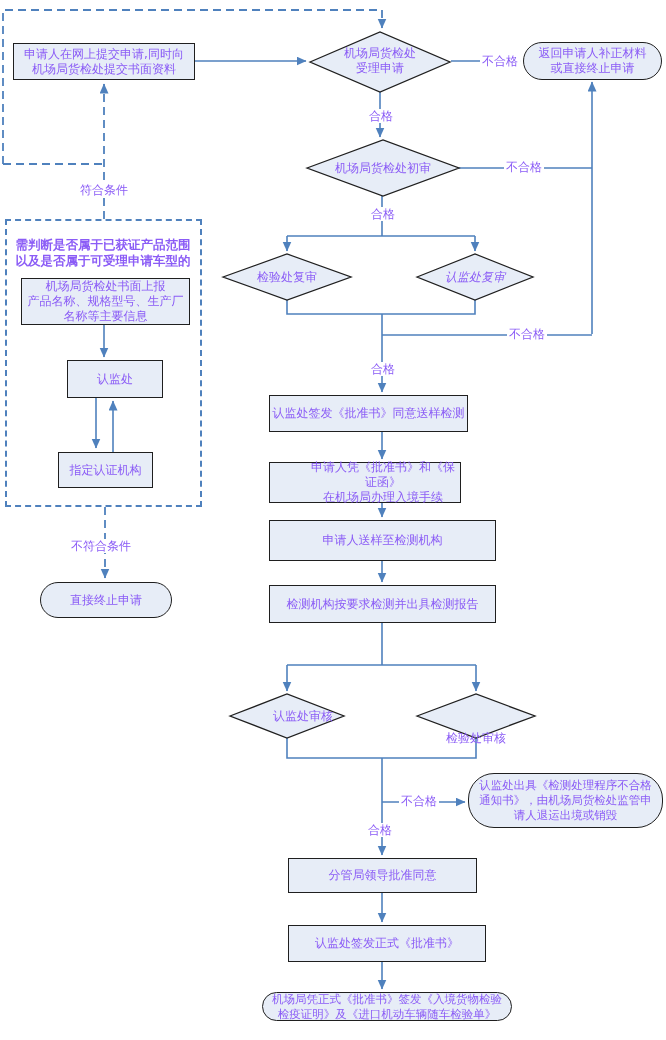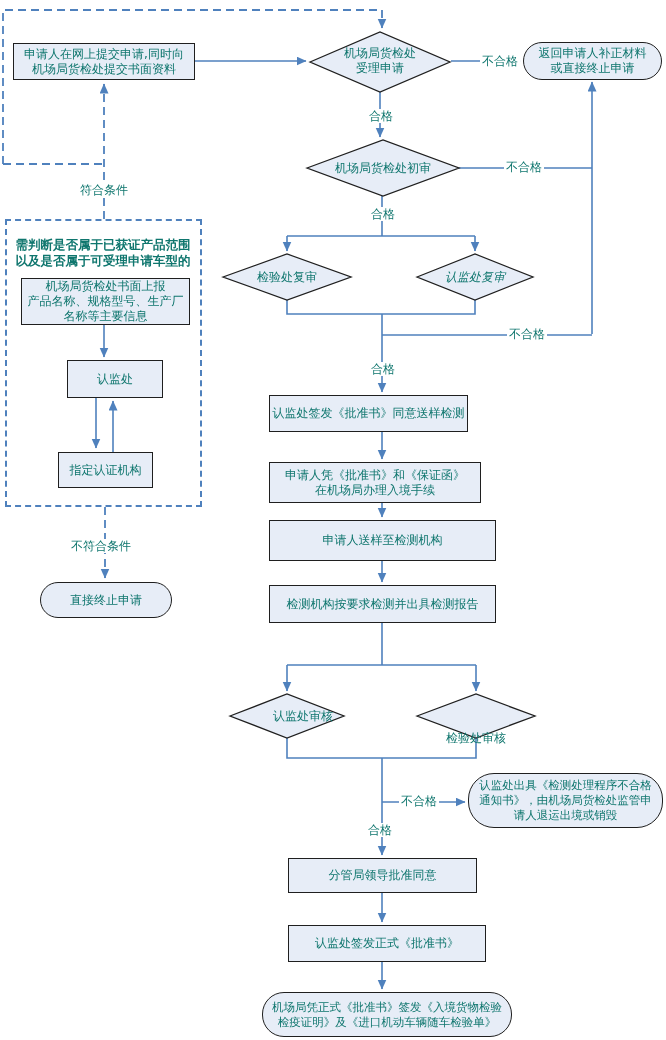--- a/index.html
+++ b/index.html
@@ -1,17 +1,17 @@
 <!DOCTYPE html>
 <html><head>
 <meta charset="utf-8">
 <style>
   html,body{margin:0;padding:0;background:#ffffff;}
   .stage{position:relative;width:666px;height:1040px;background:#ffffff;
-         font-family:"DejaVu Sans",sans-serif;color:#0f766e;overflow:hidden;}
+         font-family:"DejaVu Sans",sans-serif;color:#8b5cf6;overflow:hidden;}
   svg.layer{position:absolute;left:0;top:0;width:666px;height:1040px;}
   .box{position:absolute;box-sizing:border-box;background:#e7edf7;border:1.3px solid #1f1f1f;
        display:flex;flex-direction:column;justify-content:center;align-items:center;
        text-align:center;font-size:12px;line-height:15px;z-index:2;}
   .pill{border-radius:20px;}
   .dtxt{position:absolute;display:flex;flex-direction:column;justify-content:center;align-items:center;
         text-align:center;font-size:12px;line-height:15px;z-index:2;}
   .lbl{position:absolute;transform:translate(-50%,-50%);background:#ffffff;font-size:12px;
        line-height:14px;padding:0 2px;white-space:nowrap;z-index:3;}
   .title{position:absolute;font-weight:bold;font-size:12.5px;line-height:16px;text-align:center;z-index:2;}
@@ -107,21 +107,21 @@
 
   <div class="box pill" style="left:523px;top:42px;width:139px;height:38px;border-radius:19px;">
     <span class="s0">返回申请人补正材料</span>
     <span class="s0">或直接终止申请</span>
   </div>
 
   <div class="box" style="left:269px;top:395px;width:199px;height:37px;">
     <span class="s0">认监处签发《批准书》同意送样检测</span>
   </div>
 
-  <div class="box" style="left:269px;top:462px;width:212px;height:41px;">
+  <div class="box" style="left:269px;top:462px;width:192px;height:41px;padding-left:36px;">
     <span class="s0">申请人凭《批准书》和《保证函》</span>
     <span class="s0">在机场局办理入境手续</span>
   </div>
 
   <div class="box" style="left:269px;top:520px;width:227px;height:41px;">
     <span class="s0">申请人送样至检测机构</span>
   </div>
 
   <div class="box" style="left:269px;top:585px;width:227px;height:38px;">
     <span class="s0">检测机构按要求检测并出具检测报告</span>
@@ -134,21 +134,21 @@
   </div>
 
   <div class="box" style="left:288px;top:858px;width:189px;height:35px;">
     <span class="s0">分管局领导批准同意</span>
   </div>
 
   <div class="box" style="left:288px;top:925px;width:198px;height:37px;">
     <span class="s0">认监处签发正式《批准书》</span>
   </div>
 
-  <div class="box pill" style="left:262px;top:992px;width:250px;height:45px;border-radius:22px;font-size:11.5px;line-height:15px;">
+  <div class="box pill" style="left:262px;top:992px;width:250px;height:29px;border-radius:22px;font-size:11.5px;line-height:15px;">
     <span class="s0">机场局凭正式《批准书》签发《入境货物检验</span>
     <span class="s0">检疫证明》及《进口机动车辆随车检验单》</span>
   </div>
 
   <div class="dtxt" style="left:315px;top:34px;width:130px;height:54px;">
     <span class="s0">机场局货检处</span>
     <span class="s0">受理申请</span>
   </div>
   <div class="dtxt" style="left:310px;top:146px;width:146px;height:44px;">
     <span class="s0">机场局货检处初审</span>

